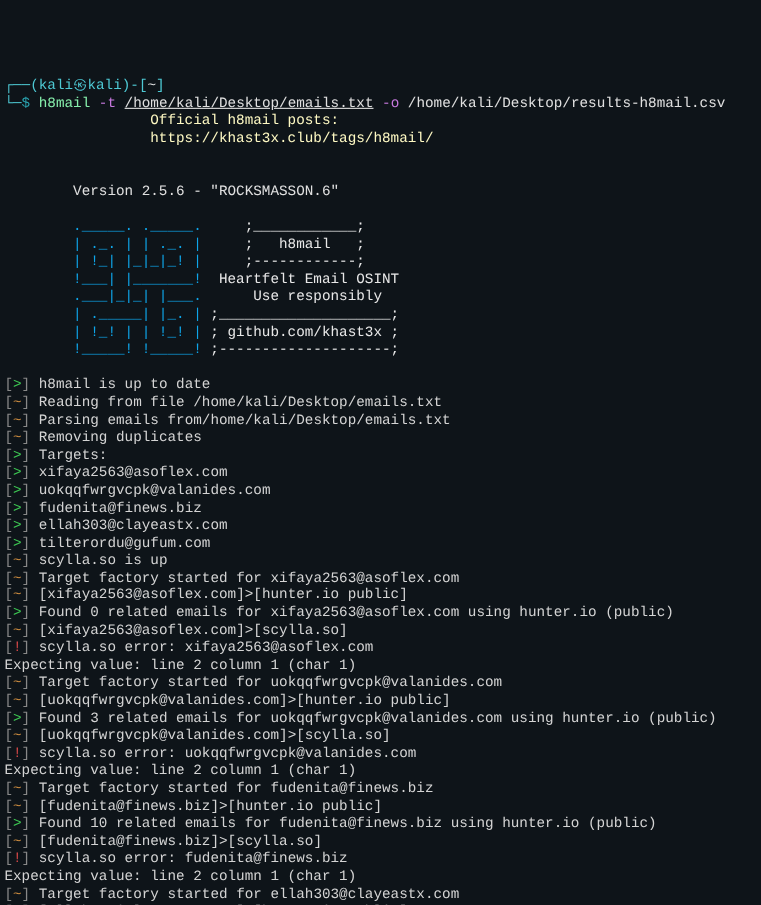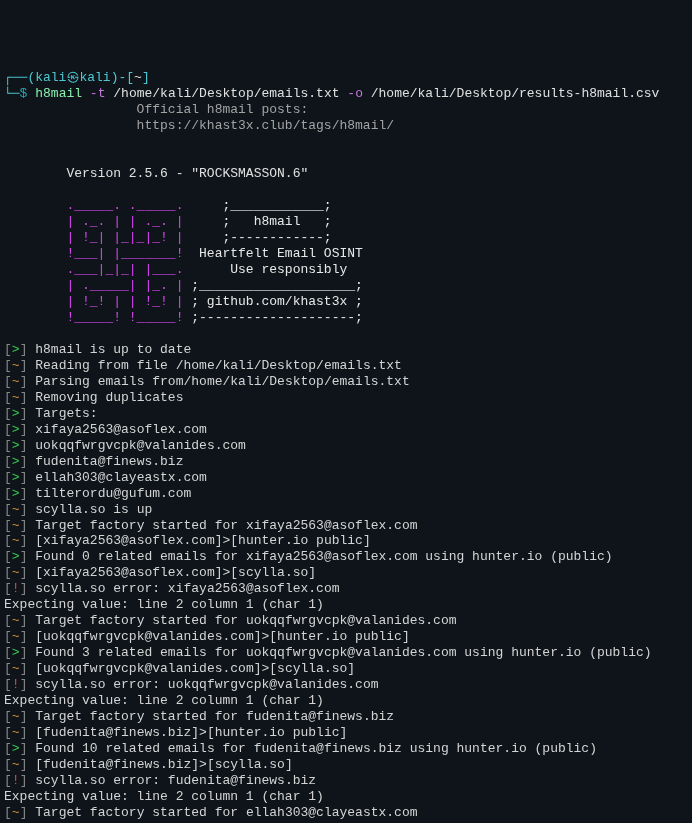--- a/index.html
+++ b/index.html
@@ -15,23 +15,23 @@
       line-height: 1.23;
       padding: 6px 4px;
       width: 692px;
       min-height: 823px;
       white-space: pre;
     }
     .cyan { color: #2aa4b0; }
     .bright-cyan { color: #4ec9d4; }
     .white { color: #e0e0e0; }
     .yellow { color: #86efac; }
-    .underline { }
-    .green { color: #a3a3a3; }
-    .blue-ascii { color: #d946ef; text-align: right; }
+    .underline { text-decoration: underline; }
+    .green { color: #fef9c3; }
+    .blue-ascii { color: #0ea5e9; text-align: right; }
     .white-ascii { color: #e8e8e8; text-align: center; }
     .mag { color: #c678dd; }
     .line { display: block; }
     .bracket-sym { color: #888; }
     .sym-tilde { color: #d49040; }
     .sym-gt { color: #3dc953; }
     .sym-ex { color: #d74848; }
     .txt { color: #d4d4d4; margin-top: 29px; }
   </style>
 </head>

